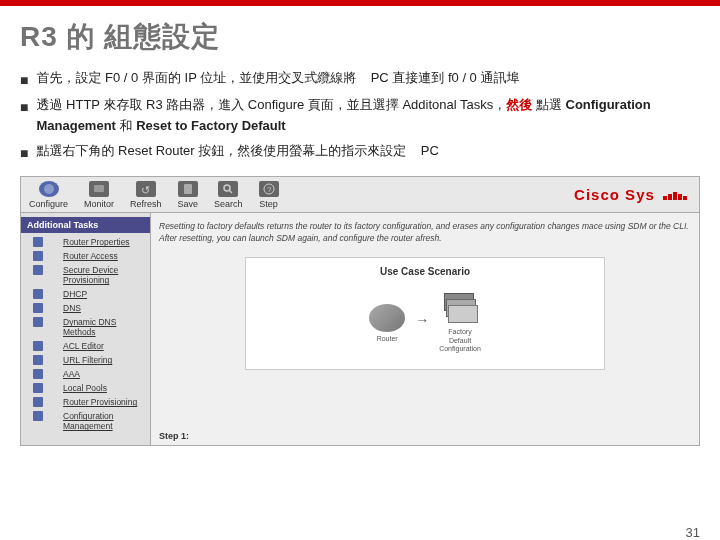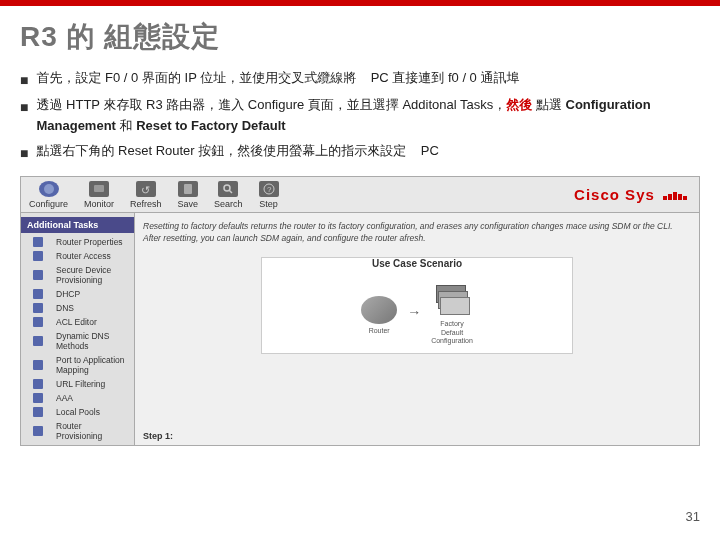--- a/index.html
+++ b/index.html
@@ -127,43 +127,44 @@
 
     
     .cisco-main {
       display: flex;
       flex: 1;
       overflow: hidden;
     }
 
     
     .cisco-sidebar {
-      width: 114px;
+      width: 130px;
       background: #e0e0e0;
       border-right: 1px solid #aaa;
       font-size: 9px;
       padding: 4px 0;
       flex-shrink: 0;
     }
     .sidebar-header {
       background: #4a4a8a;
       color: white;
       padding: 3px 6px;
       font-size: 9px;
       font-weight: bold;
       margin-bottom: 2px;
     }
     .sidebar-item {
       padding: 2px 6px 2px 12px;
       display: flex;
-      align-items: center;
-      gap: 13px;
+      align-items: flex-start;
+      gap: 20px;
       color: #333;
       font-size: 8.5px;
       cursor: pointer;
+      text-decoration: underline;
     }
     .sidebar-item-icon {
       width: 10px;
       height: 10px;
       background: #888;
       border-radius: 1px;
       flex-shrink: 0;
     }
 
     
@@ -179,21 +180,22 @@
       font-size: 8.5px;
       line-height: 1.4;
       color: #444;
       margin-bottom: 12px;
       font-style: italic;
     }
     .use-case-box {
       background: white;
       border: 1px solid #ccc;
       margin: 0 auto;
-      width: 312px;
+      width: 360px;
+      padding: 8px;
       position: relative;
     }
     .use-case-title {
       text-align: center;
       font-weight: bold;
       font-size: 10px;
       margin-bottom: 8px;
       color: #333;
     }
     .use-case-diagram {
@@ -227,21 +229,21 @@
       bottom: 4px;
       left: 8px;
       font-size: 9px;
       font-weight: bold;
       color: #333;
     }
 
     
     .page-number {
       position: absolute;
-      bottom: 16px;
+      bottom: 0;
       right: 20px;
       font-size: 13px;
       color: #555;
     }
   </style>
 </head>
 <body>
 
 <div class="header-bar"></div>
 
@@ -361,29 +363,25 @@
         <div class="sidebar-item">
           <div class="sidebar-item-icon" style="background:#5566aa;"></div>
           <span>DHCP</span>
         </div>
         <div class="sidebar-item">
           <div class="sidebar-item-icon" style="background:#5566aa;"></div>
           <span>DNS</span>
         </div>
         <div class="sidebar-item">
           <div class="sidebar-item-icon" style="background:#5566aa;"></div>
+          <span>Dynamic DNS Methods</span>
+        </div>
+        <div class="sidebar-item">
+          <div class="sidebar-item-icon" style="background:#5566aa;"></div>
           <span>ACL Editor</span>
-        </div>
-        <div class="sidebar-item">
-          <div class="sidebar-item-icon" style="background:#5566aa;"></div>
-          <span>Dynamic DNS Methods</span>
-        </div>
-        <div class="sidebar-item">
-          <div class="sidebar-item-icon" style="background:#5566aa;"></div>
-          <span>Port to Application Mapping</span>
         </div>
         <div class="sidebar-item">
           <div class="sidebar-item-icon" style="background:#5566aa;"></div>
           <span>URL Filtering</span>
         </div>
         <div class="sidebar-item">
           <div class="sidebar-item-icon" style="background:#5566aa;"></div>
           <span>AAA</span>
         </div>
         <div class="sidebar-item">

